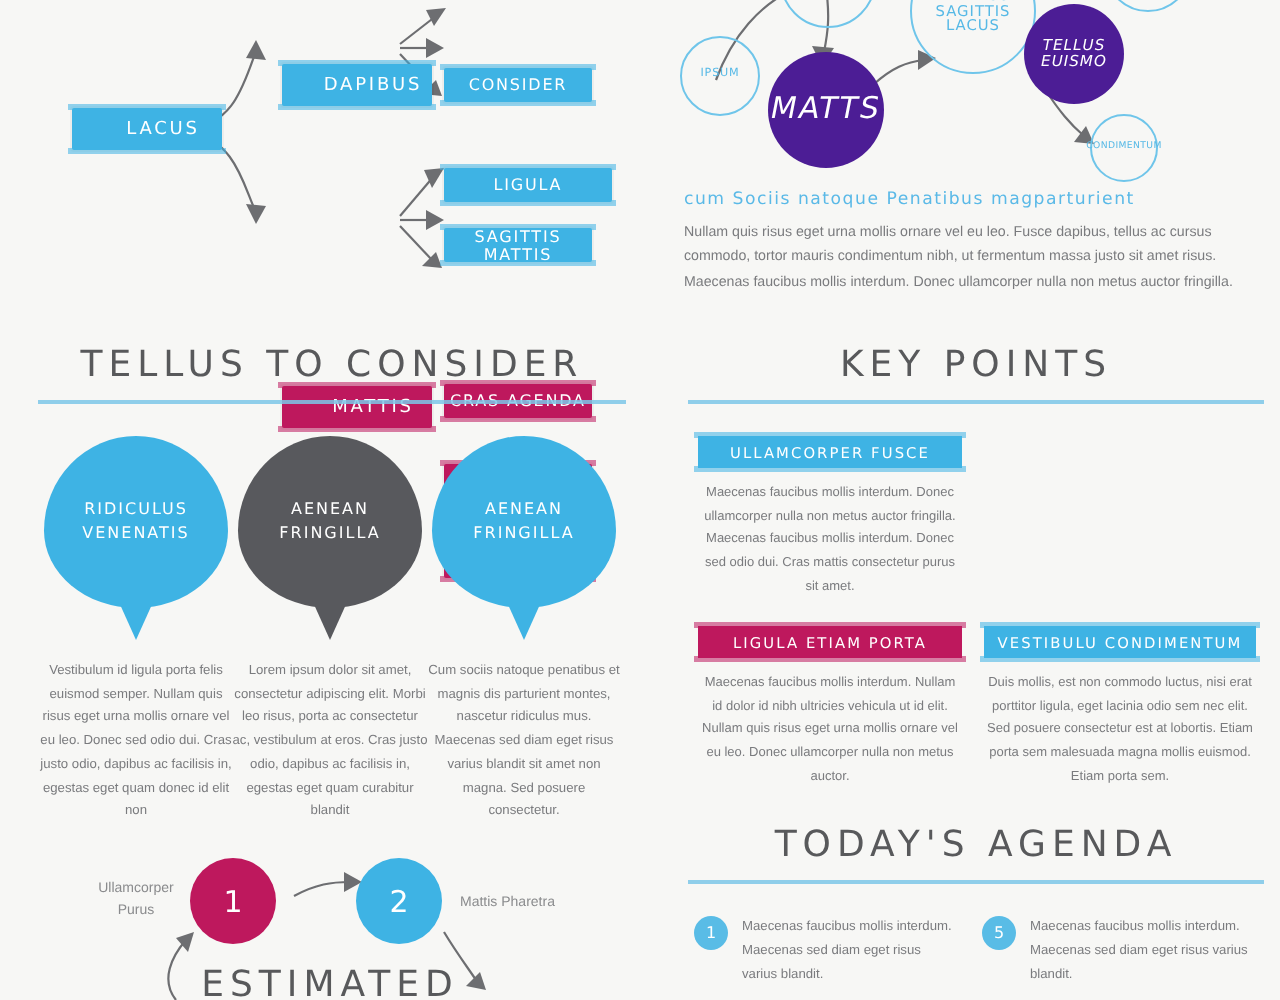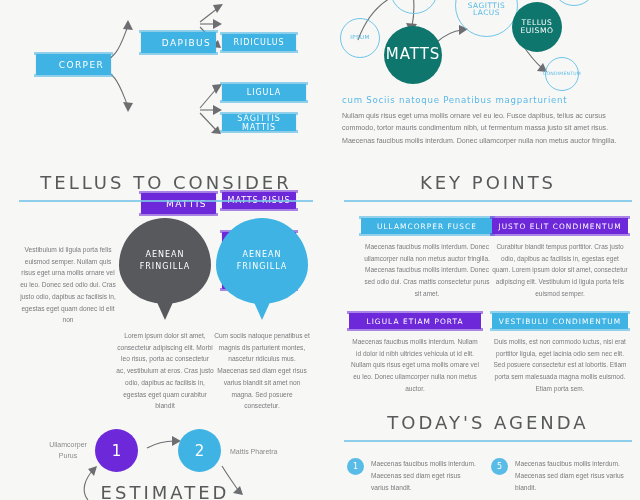--- a/index.html
+++ b/index.html
@@ -17,21 +17,21 @@
   .sketch-box{
     color:#fff;
     text-align:center;
     letter-spacing:.9px;
     display:flex;align-items:center;justify-content:center;
     font-family:"DejaVu Sans", sans-serif;
     border-radius:1px;
     box-shadow:0 0 0 1px rgba(0,0,0,.04);
   }
   .blue{background:#3eb3e4;}
-  .dark{background:#6d28d9;}
+  .dark{background:#be185d;}
 
   
   .rough{
     position:relative;
   }
   .rough::before,.rough::after{
     content:"";position:absolute;left:-2px;right:-2px;height:3px;
     background:inherit;opacity:.55;
   }
   .rough::before{top:-2px;}
@@ -49,21 +49,21 @@
 
   
   #bubblemap{left:320px;top:0;width:320px;height:160px;}
   .circ{
     position:absolute;border-radius:50%;
     display:flex;align-items:center;justify-content:center;
     text-align:center;line-height:1.05;
     font-family:"DejaVu Sans", sans-serif;
   }
   .circ.outline{border:1.3px solid #6fc5ea;color:#57b9e6;background:transparent;}
-  .circ.fill{background:#0f766e;color:#fff;}
+  .circ.fill{background:#4c1d95;color:#fff;font-style:italic;}
 
   .subhead{
     color:#5ab9e7;font-size:8.6px;letter-spacing:.75px;
     font-family:"DejaVu Sans", sans-serif;
   }
   .bodytext{
     color:#7a7b7e;font-size:7.1px;line-height:1.75;
   }
 
   
@@ -141,31 +141,31 @@
       <polygon class="arrowhead" points="221,48 211,47 218,40"></polygon>
 
       <path class="arrowline" d="M200,108 L217,88"></path>
       <polygon class="arrowhead" points="222,84 216,94 212,85"></polygon>
       <path class="arrowline" d="M200,110 L216,110"></path>
       <polygon class="arrowhead" points="222,110 213,115 213,105"></polygon>
       <path class="arrowline" d="M200,113 L216,130"></path>
       <polygon class="arrowhead" points="221,134 211,133 218,126"></polygon>
     </svg>
 
-    <div class="abs sketch-box blue rough fc-box big" style="left:36px;top:54px;width:59px;">CORPER</div>
+    <div class="abs sketch-box blue rough fc-box big" style="left:36px;top:54px;width:59px;">LACUS</div>
 
     <div class="abs sketch-box blue rough fc-box big" style="left:141px;top:11px;width:59px;">DAPIBUS</div>
 
-    <div class="abs sketch-box blue rough fc-box" style="left:222px;top:-8px;width:74px;">RIDICULUS</div>
+    <div class="abs sketch-box blue rough fc-box" style="left:222px;top:-8px;width:74px;">CONSIDER</div>
     <div class="abs sketch-box blue rough fc-box" style="left:222px;top:25px;width:84px;">LIGULA</div>
     <div class="abs sketch-box blue rough fc-box" style="left:222px;top:38px;width:74px;">SAGITTIS MATTIS</div>
 
     <div class="abs sketch-box dark rough fc-box big" style="left:141px;top:100px;width:59px;">MATTIS</div>
 
-    <div class="abs sketch-box dark rough fc-box" style="left:222px;top:78px;width:74px;">MATTS RISUS</div>
+    <div class="abs sketch-box dark rough fc-box" style="left:222px;top:78px;width:74px;">CRAS AGENDA</div>
     <div class="abs sketch-box dark rough fc-box" style="left:222px;top:101px;width:74px;">FRINGILLA LOREM</div>
     <div class="abs sketch-box dark rough fc-box" style="left:222px;top:124px;width:74px;">PELLENTESQUE</div>
   </div>
 
   <div class="abs" id="bubblemap">
 
     <svg class="arrows" width="320" height="100">
       <path class="arrowline" d="M38,40 C46,18 60,2 78,-6"></path>
       <polygon class="arrowhead" points="83,-9 76,0 73,-8"></polygon>
       <path class="arrowline" d="M93,-6 C95,8 94,16 92,26"></path>
@@ -196,20 +196,24 @@
 
     <div class="abs bodytext" style="left:22px;top:110px;width:292px;">Nullam quis risus eget urna mollis ornare vel eu leo. Fusce dapibus, tellus ac cursus commodo, tortor mauris condimentum nibh, ut fermentum massa justo sit amet risus. Maecenas faucibus mollis interdum. Donec ullamcorper nulla non metus auctor fringilla.</div>
   </div>
 
   <div class="abs" style="left:0;top:172px;width:330px;height:220px;">
 
     <div class="sec-title" style="width:300px;margin-left:16px;">TELLUS TO CONSIDER</div>
     <div class="sec-rule" style="width:294px;margin-left:19px;margin-top:7px;"></div>
 
     <div class="bubble-wrap" style="left:22px;top:46px;">
+      <div class="bubble b-blue">
+        <span>RIDICULUS VENENATIS</span>
+        <span class="tail"></span>
+      </div>
       <div class="bubble-body">Vestibulum id ligula porta felis euismod semper. Nullam quis risus eget urna mollis ornare vel eu leo. Donec sed odio dui. Cras justo odio, dapibus ac facilisis in, egestas eget quam donec id elit non</div>
     </div>
 
     <div class="bubble-wrap" style="left:119px;top:46px;">
       <div class="bubble b-dark">
         <span>AENEAN FRINGILLA</span>
         <span class="tail"></span>
       </div>
       <div class="bubble-body">Lorem ipsum dolor sit amet, consectetur adipiscing elit. Morbi leo risus, porta ac consectetur ac, vestibulum at eros. Cras justo odio, dapibus ac facilisis in, egestas eget quam curabitur blandit</div>
     </div>
@@ -221,29 +225,25 @@
       </div>
       <div class="bubble-body">Cum sociis natoque penatibus et magnis dis parturient montes, nascetur ridiculus mus. Maecenas sed diam eget risus varius blandit sit amet non magna. Sed posuere consectetur.</div>
     </div>
   </div>
 
   <div class="abs" style="left:335px;top:172px;width:305px;height:220px;">
 
     <div class="sec-title" style="width:290px;margin-left:8px;">KEY POINTS</div>
     <div class="sec-rule" style="width:288px;margin-left:9px;margin-top:7px;"></div>
 
-    <div class="abs" style="left:26px;top:46px;width:132px;">
+    <div class="abs" style="left:14px;top:46px;width:132px;">
       <div class="kp-head rough blue">ULLAMCORPER FUSCE</div>
       <div class="kp-body">Maecenas faucibus mollis interdum. Donec ullamcorper nulla non metus auctor fringilla. Maecenas faucibus mollis interdum. Donec sed odio dui. Cras mattis consectetur purus sit amet.</div>
     </div>
 
-    <div class="abs" style="left:157px;top:46px;width:136px;">
-      <div class="kp-head rough dark">JUSTO ELIT CONDIMENTUM</div>
-      <div class="kp-body">Curabitur blandit tempus porttitor. Cras justo odio, dapibus ac facilisis in, egestas eget quam. Lorem ipsum dolor sit amet, consectetur adipiscing elit. Vestibulum id ligula porta felis euismod semper.</div>
-    </div>
 
     <div class="abs" style="left:14px;top:141px;width:132px;">
       <div class="kp-head rough dark">LIGULA ETIAM PORTA</div>
       <div class="kp-body">Maecenas faucibus mollis interdum. Nullam id dolor id nibh ultricies vehicula ut id elit. Nullam quis risus eget urna mollis ornare vel eu leo. Donec ullamcorper nulla non metus auctor.</div>
     </div>
 
     <div class="abs" style="left:157px;top:141px;width:136px;">
       <div class="kp-head rough blue">VESTIBULU CONDIMENTUM</div>
       <div class="kp-body">Duis mollis, est non commodo luctus, nisi erat porttitor ligula, eget lacinia odio sem nec elit. Sed posuere consectetur est at lobortis. Etiam porta sem malesuada magna mollis euismod. Etiam porta sem.</div>
     </div>

